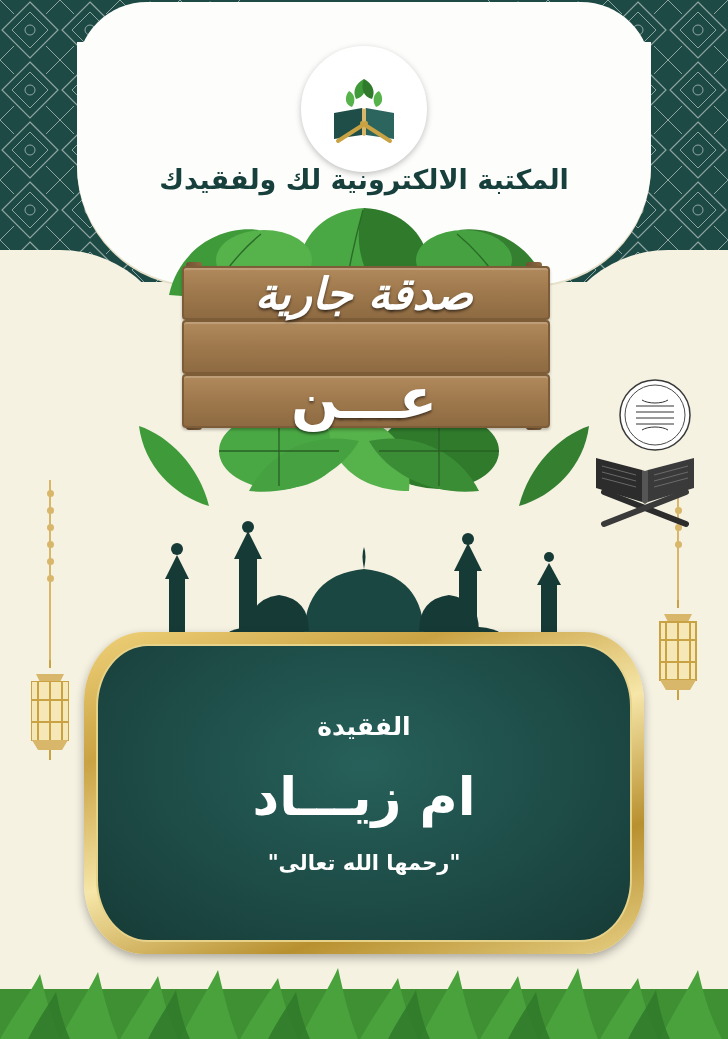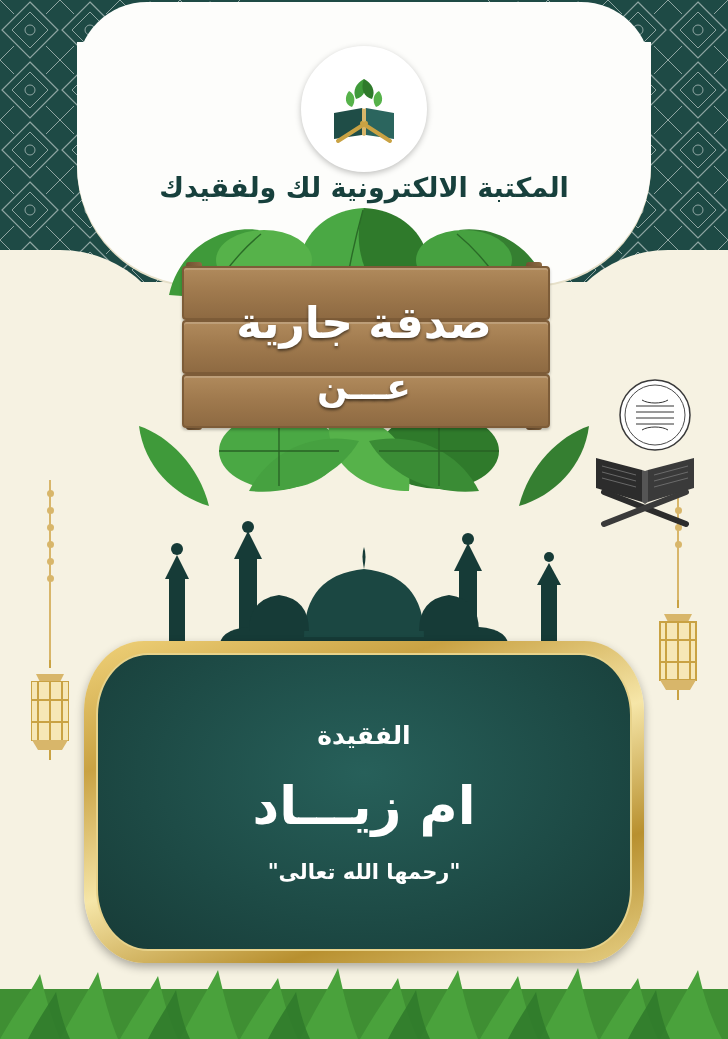--- a/index.html
+++ b/index.html
@@ -55,21 +55,21 @@
   }
   .logo-circle{
     position:absolute;left:50%;transform:translateX(-50%);
     top:4px;width:118px;height:118px;border-radius:50%;
     background:#ffffff;border:4px solid #ffffff;
     box-shadow:0 2px 6px rgba(0,0,0,.25);
     display:flex;align-items:center;justify-content:center;
     overflow:hidden;
   }
   .site-title{
-    position:absolute;left:0;right:0;top:130px;text-align:center;
+    position:absolute;left:0;right:0;top:122px;text-align:center;
     font-size:27px;font-weight:bold;color:#17403c;letter-spacing:0;
   }
 
   
   .leaves-top{
     position:absolute;left:50%;transform:translateX(-50%);
     top:190px;width:430px;height:110px;z-index:3;
   }
   .sign{
     position:absolute;left:50%;transform:translateX(-50%);
@@ -91,22 +91,22 @@
     border-radius:3px;
   }
   .sign-post.l{left:4px;}
   .sign-post.r{right:4px;}
   .sign-text{
     position:absolute;left:0;right:0;text-align:center;
     color:#ffffff;font-weight:bold;
     text-shadow:0 2px 3px rgba(0,0,0,.55);
     z-index:5;
   }
-  .sign-text.line1{top:297px;font-size:44px;}
-  .sign-text.line2{top:366px;font-size:36px;letter-spacing:4px;}
+  .sign-text.line1{top:268px;font-size:44px;font-style:italic;}
+  .sign-text.line2{top:366px;font-size:56px;letter-spacing:4px;}
   .leaves-bottom{
     position:absolute;left:50%;transform:translateX(-50%);
     top:396px;width:470px;height:120px;z-index:3;
   }
 
   
   .quran-medallion{
     position:absolute;right:36px;top:378px;width:74px;height:74px;z-index:6;
   }
   .quran-stand{
@@ -124,21 +124,21 @@
 
   
   .mosque{
     position:absolute;left:50%;transform:translateX(-50%);
     bottom:320px;width:470px;height:200px;z-index:2;
   }
 
   
   .plaque-wrap{
     position:absolute;left:50%;transform:translateX(-50%);
-    top:632px;width:560px;height:322px;z-index:7;margin-top:9px;
+    top:632px;width:560px;height:322px;z-index:7;
   }
   .plaque-gold{
     position:absolute;inset:0;
     background:linear-gradient(160deg,#f0d27a 0%,#c9a243 25%,#f6e6a8 50%,#b8902f 75%,#e6cf84 100%);
     border-radius:60px 60px 60px 60px/70px 70px 70px 70px;
     box-shadow:0 4px 10px rgba(0,0,0,.3);
   }
   .plaque-inner{
     position:absolute;inset:12px;
     background:radial-gradient(ellipse at 50% 40%, #27605a 0%, #1d4a45 60%, #173b37 100%);

